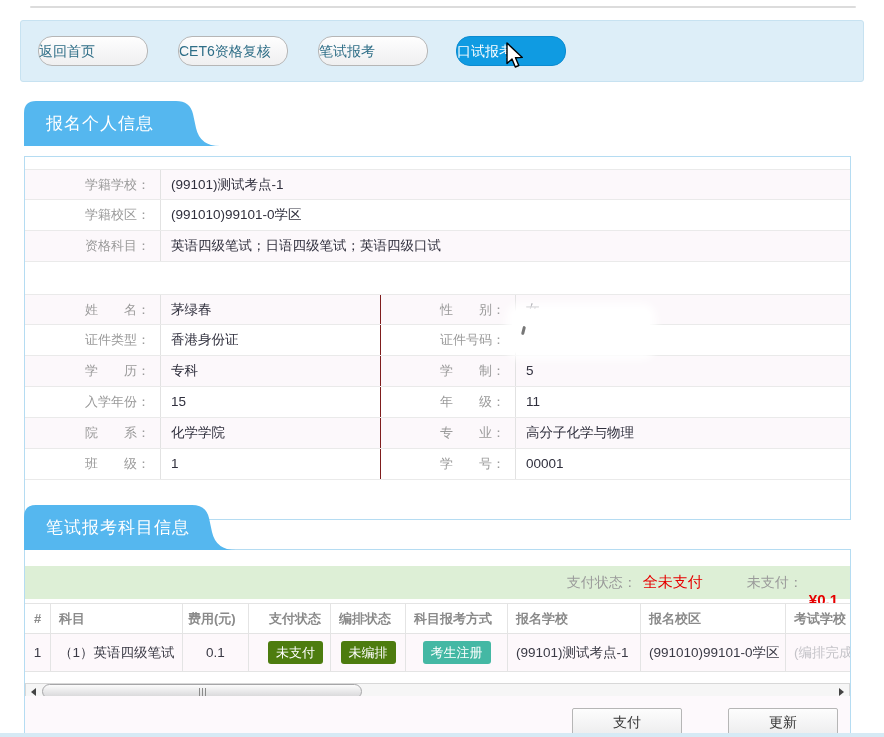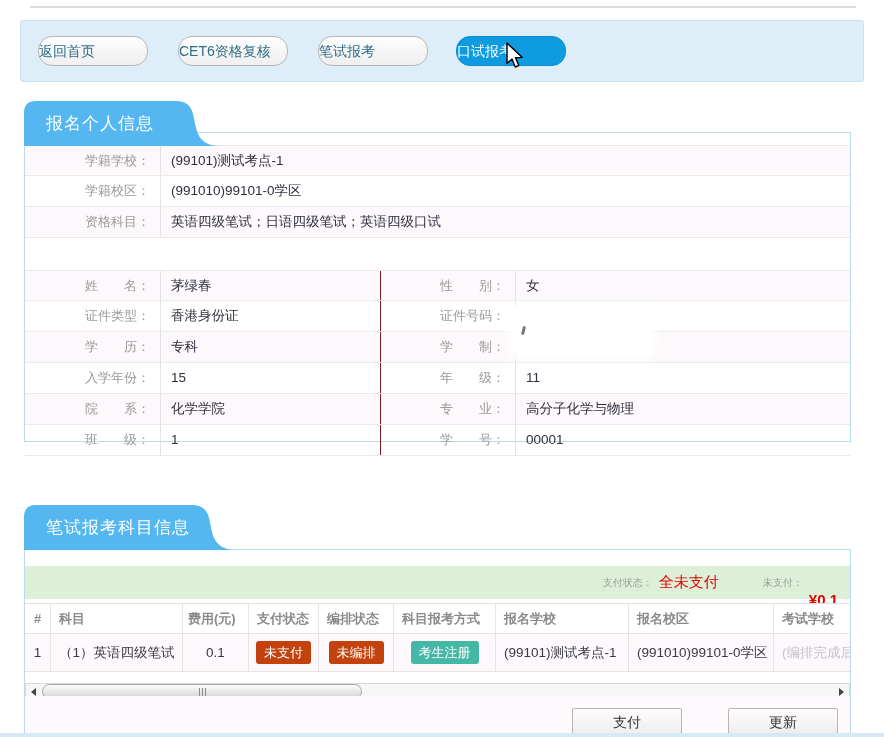--- a/index.html
+++ b/index.html
@@ -21,21 +21,21 @@
     border-radius:14px; cursor:pointer; }
   .tb-btn.active { background:#0f9be2; border-color:#0c8bd0; color:#fff; }
 
   
   .tab { position:absolute; height:58px; z-index:3; }
   .tab svg { position:absolute; left:0; top:0; }
   .tab .tab-title { position:absolute; left:22px; top:0; line-height:45px;
     color:#fff; font-size:17px; letter-spacing:1px; white-space:nowrap; }
 
   
-  .panel1 { position:absolute; left:24px; top:132px; width:827px; height:310px;
+  .panel1 { position:absolute; left:24px; top:156px; width:827px; height:364px;
     border:1px solid #b5dcf2; background:#fff; }
   .rows1 { position:absolute; left:0; right:0; top:12px; }
   .info-row { display:flex; height:31px; border-bottom:1px solid #eaeaea; font-size:13px; }
   .rows1 .info-row:first-child, .rows2 .pair-row:first-child { border-top:1px solid #eaeaea; }
   .tint { background:#fcf8fb; }
   .lbl { width:135px; text-align:right; padding-right:10px; color:#9a9a9a;
     line-height:30px; white-space:nowrap; overflow:hidden; }
   .val { flex:1; border-left:1px solid #e2e2e2; padding-left:10px;
     line-height:30px; color:#2f2f3d; font-size:13.5px; white-space:nowrap; overflow:hidden; }
   .rows2 { position:absolute; left:0; right:0; top:137px; }
@@ -48,45 +48,45 @@
     background:#fff; border-radius:8px; box-shadow:0 0 8px 6px rgba(255,255,255,.95); z-index:5; }
   .redact-mark { position:absolute; left:10px; top:17px; width:3px; height:9px;
     background:#777; border-radius:2px; transform:rotate(14deg); }
 
   
   .panel2 { position:absolute; left:24px; top:549px; width:827px; height:188px;
     border:1px solid #b5dcf2; border-bottom:none; background:#fff; }
   .green-bar { position:absolute; left:0; right:0; top:16px; height:33px;
     background:#ddefd6; display:flex; align-items:center; justify-content:flex-end;
     padding-right:12px; }
-  .gb-label { color:#9a9a9a; font-size:10px; }
+  .gb-label { color:#9a9a9a; font-size:14px; }
   .gb-red { color:#e60000; font-size:15px; margin-left:6px; }
   .gb-gap { width:44px; }
   .gb-amount { color:#e60000; font-size:15px; font-weight:bold; margin-left:6px;margin-top:34px; }
 
   .grid { position:absolute; left:0; right:0; top:53px; }
   .grid-header { display:flex; height:31px; border-top:1px solid #e4e4e4;
     border-bottom:1px solid #e4e4e4; background:#fff; }
   .hcell { font-size:13px; font-weight:bold; color:#8a8a8a; line-height:29px;
     padding-left:8px; white-space:nowrap; overflow:hidden; border-right:1px solid #e4e4e4; }
   .grid-row { display:flex; height:38px; background:#fdf8fb; border-bottom:1px solid #e4e4e4; }
   .dcell { font-size:13.5px; color:#3a3a45; line-height:37px; padding-left:8px;
     white-space:nowrap; overflow:hidden; border-right:1px solid #e4e4e4; }
   .c0 { flex:0 0 26px; text-align:center; padding-left:0; }
   .c1 { flex:0 0 132px; }
   .c2 { flex:0 0 66px; padding-left:5px; }
   .c2d { flex:0 0 66px; text-align:center; padding-left:0; }
-  .c3 { flex:0 0 70px; } .c4 { flex:0 0 75px; } .c5 { flex:0 0 102px; }
+  .c3 { flex:0 0 70px;margin-left:12px; } .c4 { flex:0 0 75px; } .c5 { flex:0 0 102px; }
   .c6 { flex:0 0 133px; } .c7 { flex:0 0 145px; }
   .c8 { flex:1 1 auto; border-right:none; }
   .badge-cell { display:flex; align-items:center; justify-content:center;
     padding-left:0; }
   .badge { display:inline-block; padding:5px 8px; border-radius:3px; color:#fff;
     font-size:13px; line-height:1; white-space:nowrap; }
-  .badge.red { background:#c2410c; }
+  .badge.red { background:#4d7c0f; }
   .badge.teal { background:#44b8a4; }
   .muted { color:#c4c3c8; }
 
   
   .hscroll { position:absolute; left:0; right:0; top:133px; height:17px;
     background:#f6f6f6; border:1px solid #d8d8d8; }
   .sb-arrow { position:absolute; top:0; width:15px; height:15px;
     display:flex; align-items:center; justify-content:center; cursor:pointer; }
   .sb-arrow.left { left:0; } .sb-arrow.right { right:0; }
   .tri-l { width:0; height:0; border-top:4px solid transparent; border-bottom:4px solid transparent;

